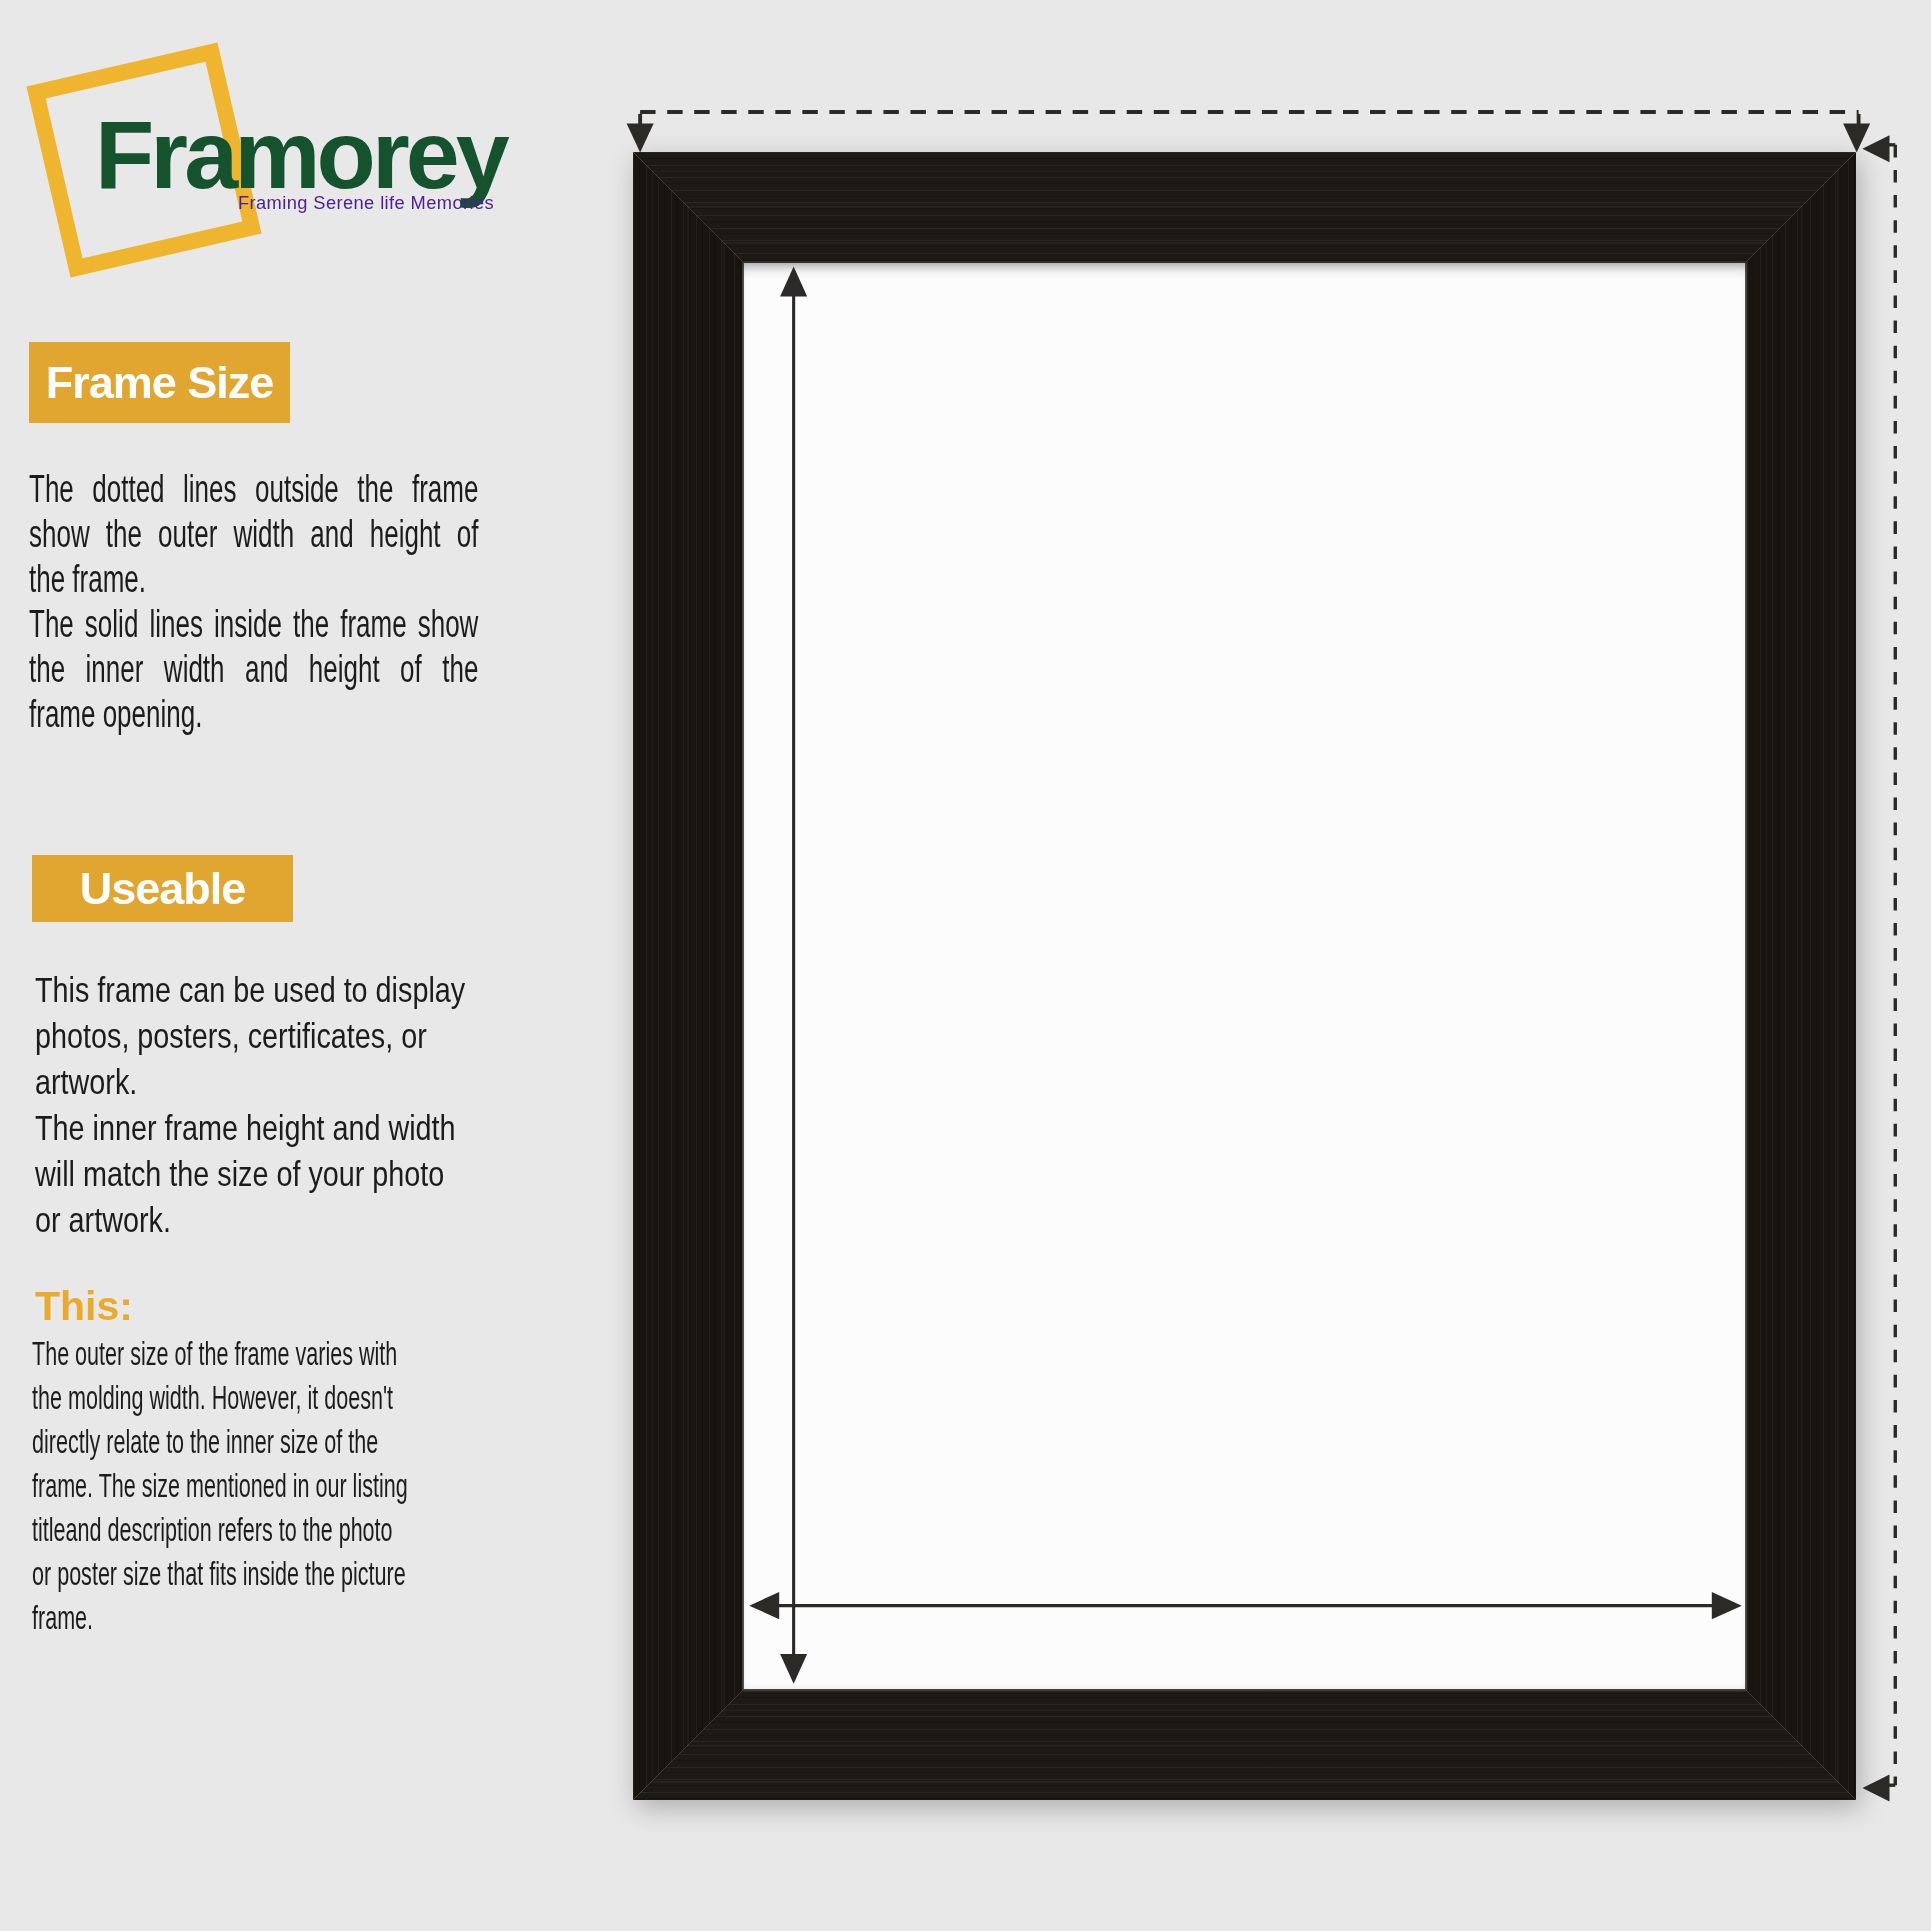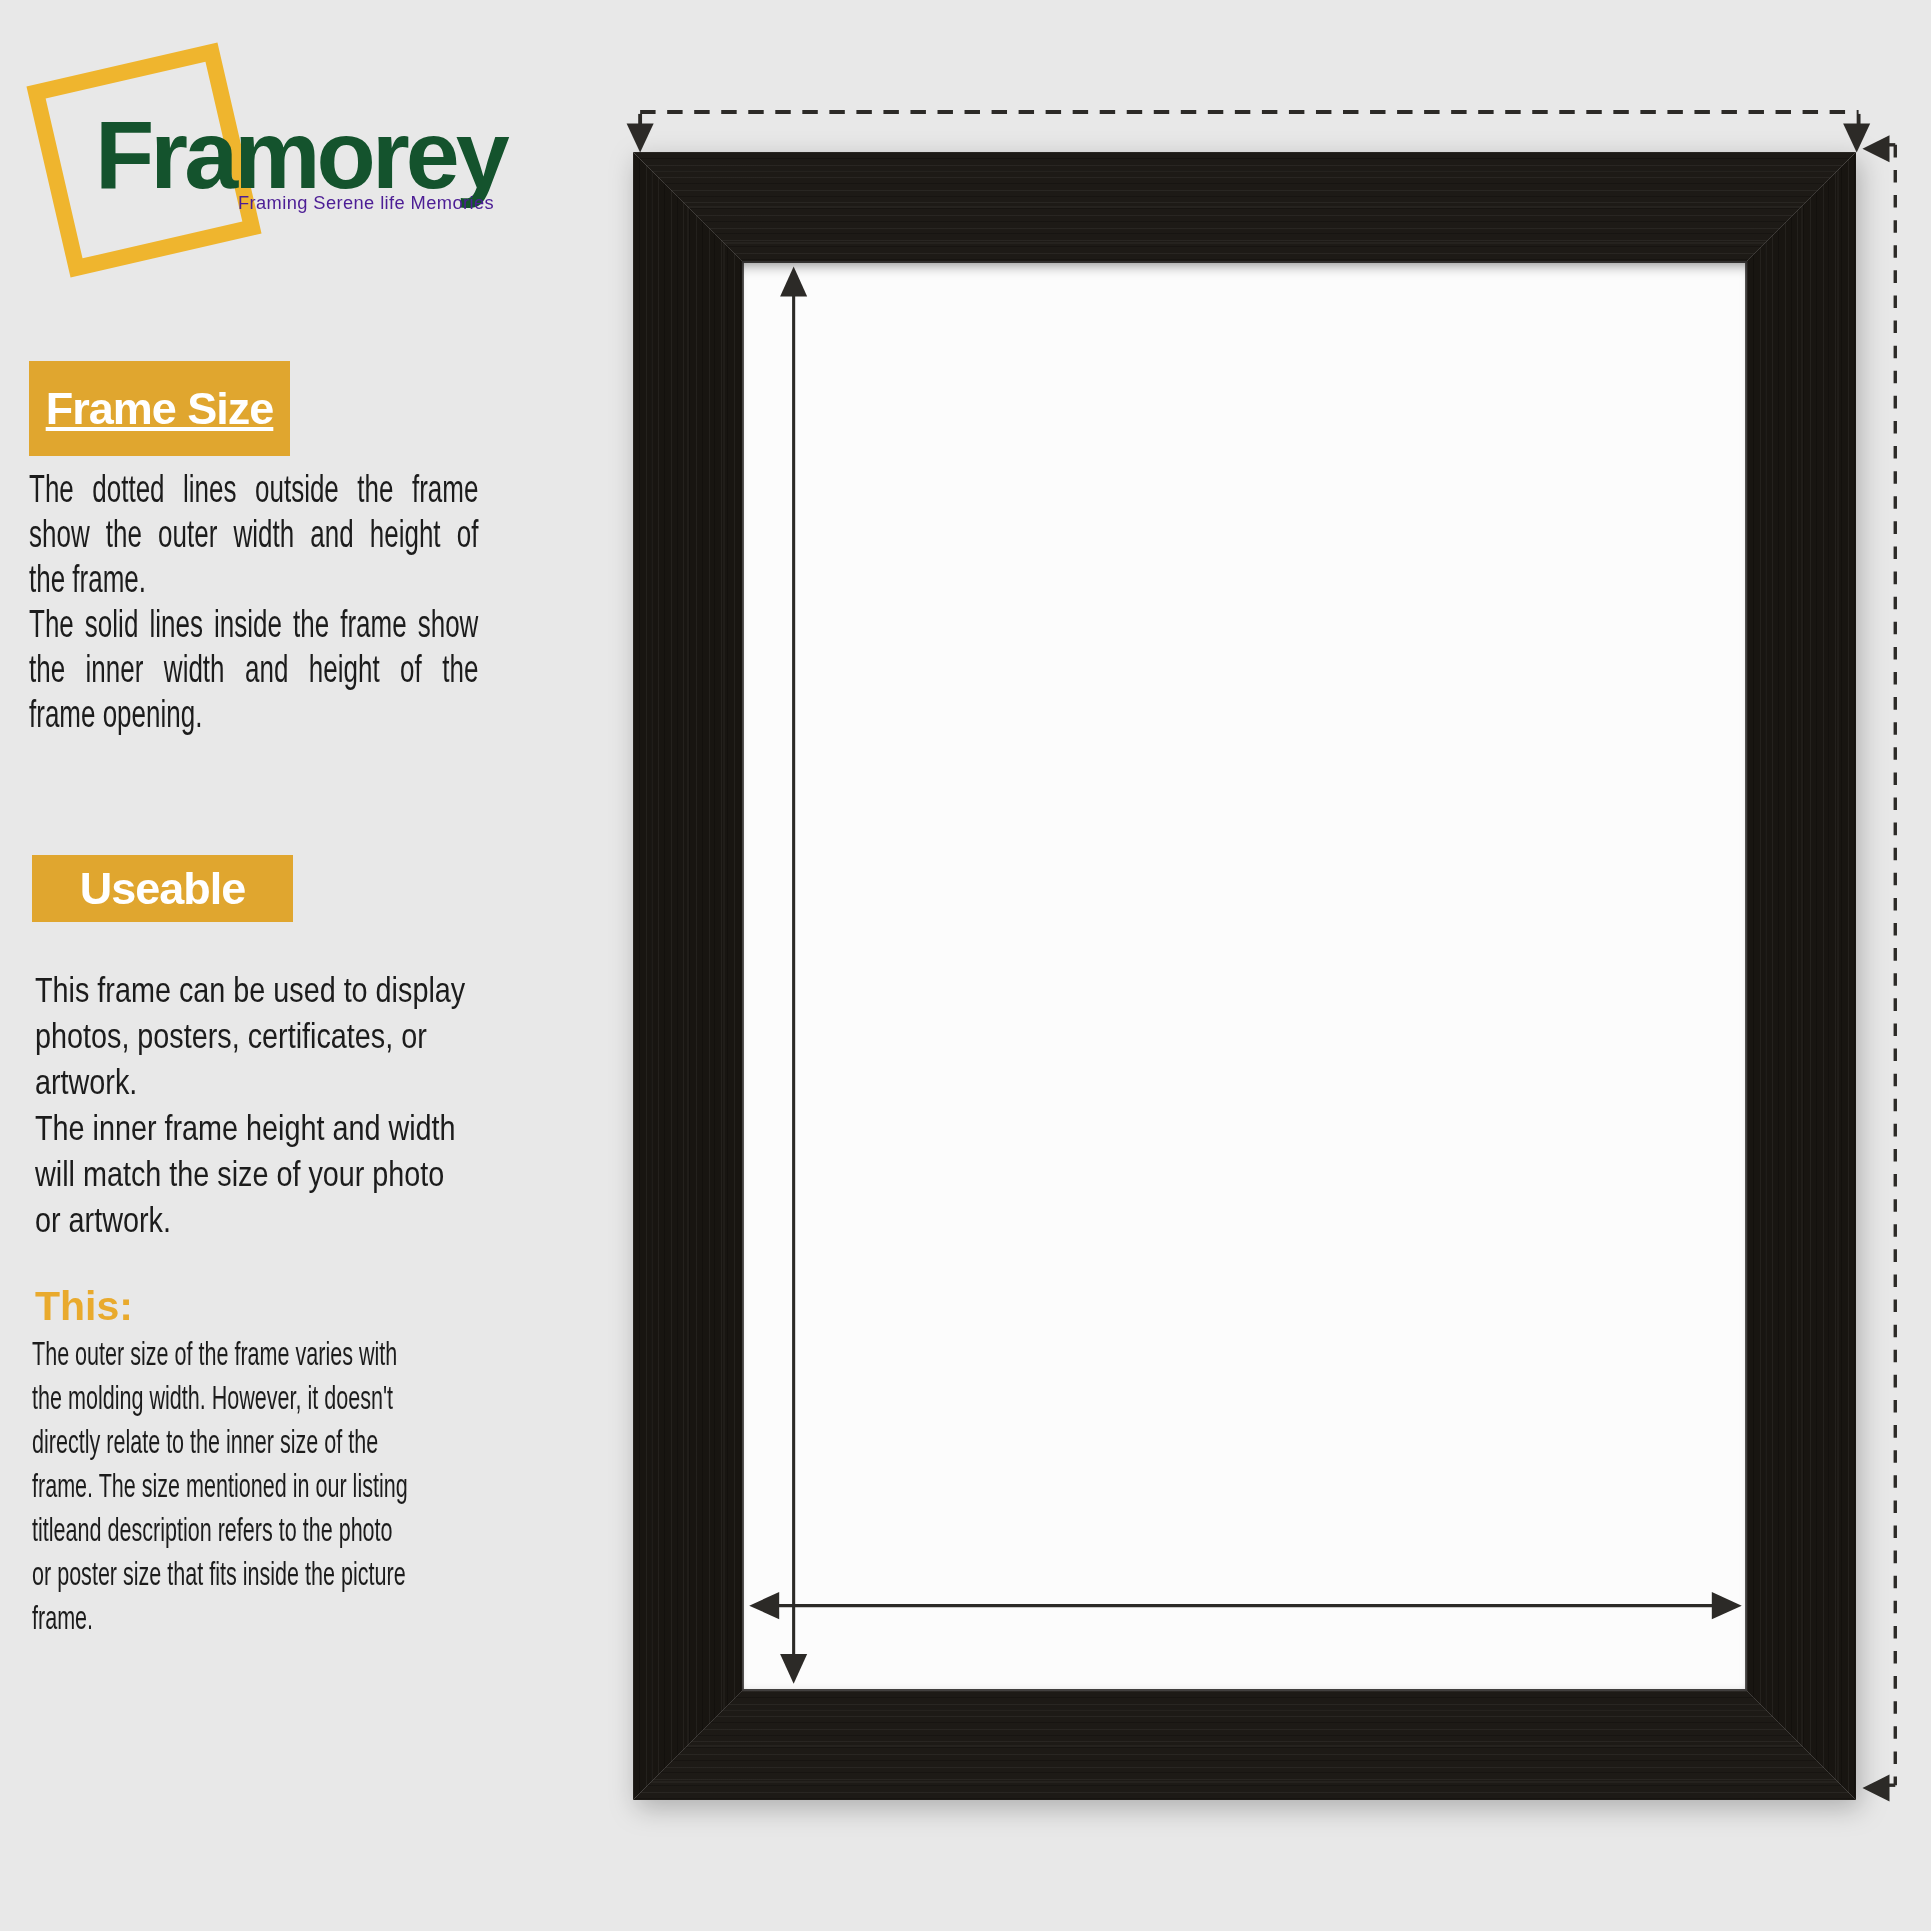--- a/index.html
+++ b/index.html
@@ -21,21 +21,21 @@
   .brand-tagline{
     position:absolute;left:238px;top:194px;z-index:2;
     font-size:18.3px;letter-spacing:0.4px;line-height:1;color:#4a4a4a;white-space:nowrap;
   }
 
   
   .badge{
     position:absolute;width:261px;display:flex;align-items:center;justify-content:center;
     color:#fff;font-weight:700;font-size:45px;letter-spacing:-1px;
   }
-  .badge-frame-size{left:29px;top:361px;height:95px;text-decoration:underline;}
+  .badge-frame-size{left:29px;top:342px;height:81px;}
   .badge-useable{left:32px;top:855px;height:67px;}
   .note-heading{
     position:absolute;left:35px;top:1286px;font-size:41px;font-weight:700;line-height:1;
   }
 
   
   .para{position:absolute;transform-origin:0 0;color:#1c1c1c;}
   .para .line{white-space:nowrap;}
   .para.justify .line{white-space:normal;text-align-last:justify;}
   .para.justify .line:last-child{text-align-last:left;}

